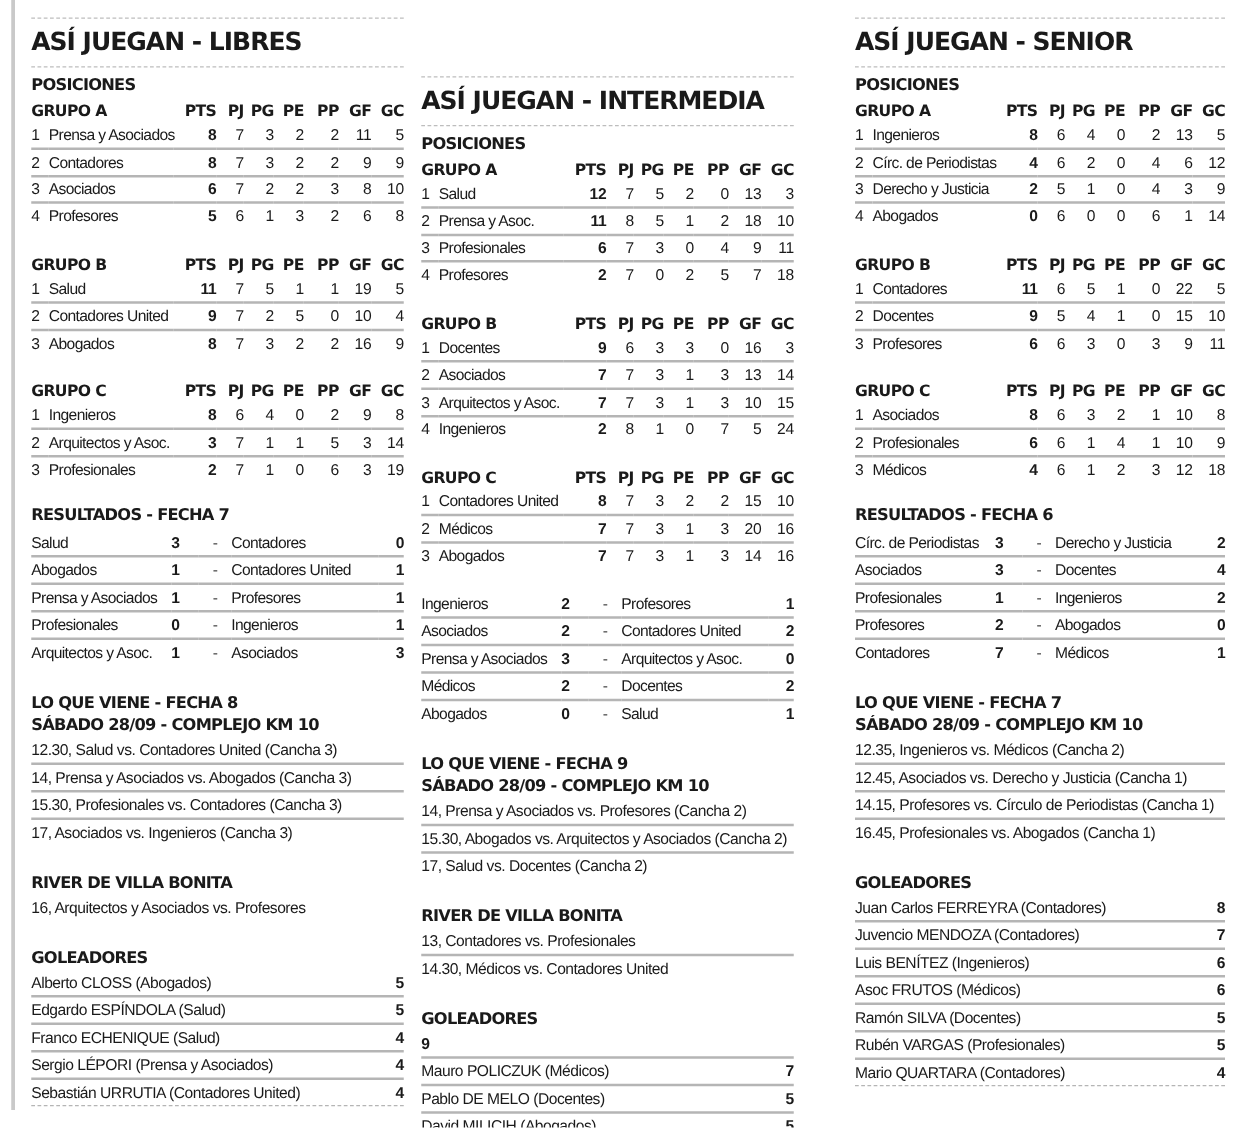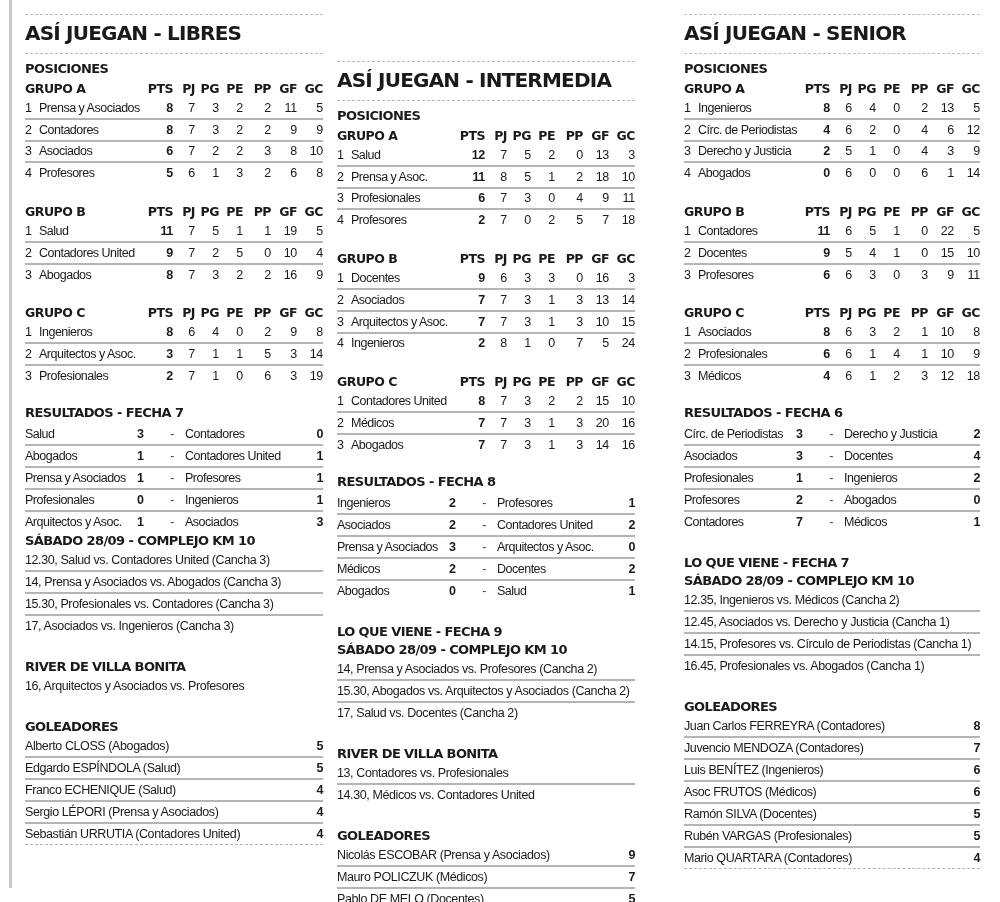--- a/index.html
+++ b/index.html
@@ -277,20 +277,21 @@
         </tr>
         <tr>
           <td>Arquitectos y Asoc.</td>
           <td class="sc">1</td>
           <td class="sep">-</td>
           <td>Asociados</td>
           <td class="sc2">3</td>
         </tr>
       </tbody>
     </table>
+    <div class="h mt2">LO QUE VIENE - FECHA 8</div>
     <div class="h">SÁBADO 28/09 - COMPLEJO KM 10</div>
     <div class="fx">12.30, Salud vs. Contadores United (Cancha 3)</div>
     <div class="fx">14, Prensa y Asociados vs. Abogados (Cancha 3)</div>
     <div class="fx">15.30, Profesionales vs. Contadores (Cancha 3)</div>
     <div class="fx last">17, Asociados vs. Ingenieros (Cancha 3)</div>
     <div class="h mt2">RIVER DE VILLA BONITA</div>
     <div class="fx last">16, Arquitectos y Asociados vs. Profesores</div>
     <div class="h mt2">GOLEADORES</div>
     <div class="gl-row">
       <span>Alberto CLOSS (Abogados)</span>
@@ -513,21 +514,20 @@
             <td class="pj">7</td>
             <td class="pg">3</td>
             <td class="pe">1</td>
             <td class="pp">3</td>
             <td class="gf">14</td>
             <td class="gc">16</td>
           </tr>
         </tbody>
       </table>
     </div>
-    <div class="h">RESULTADOS - FECHA 8</div>
     <table class="res-table">
       <colgroup>
         <col style="width:112px">
         <col style="width:22px">
         <col style="width:26px">
         <col>
         <col style="width:20px">
       </colgroup>
       <tbody>
         <tr>
@@ -570,21 +570,20 @@
     <div class="h mt2">LO QUE VIENE - FECHA 9</div>
     <div class="h">SÁBADO 28/09 - COMPLEJO KM 10</div>
     <div class="fx">14, Prensa y Asociados vs. Profesores (Cancha 2)</div>
     <div class="fx">15.30, Abogados vs. Arquitectos y Asociados (Cancha 2)</div>
     <div class="fx last">17, Salud vs. Docentes (Cancha 2)</div>
     <div class="h mt2">RIVER DE VILLA BONITA</div>
     <div class="fx">13, Contadores vs. Profesionales</div>
     <div class="fx last">14.30, Médicos vs. Contadores United</div>
     <div class="h mt2">GOLEADORES</div>
     <div class="gl-row">
-      <span>Nicolás ESCOBAR (Prensa y Asociados)</span>
       <span class="g">9</span>
     </div>
     <div class="gl-row">
       <span>Mauro POLICZUK (Médicos)</span>
       <span class="g">7</span>
     </div>
     <div class="gl-row">
       <span>Pablo DE MELO (Docentes)</span>
       <span class="g">5</span>
     </div>

